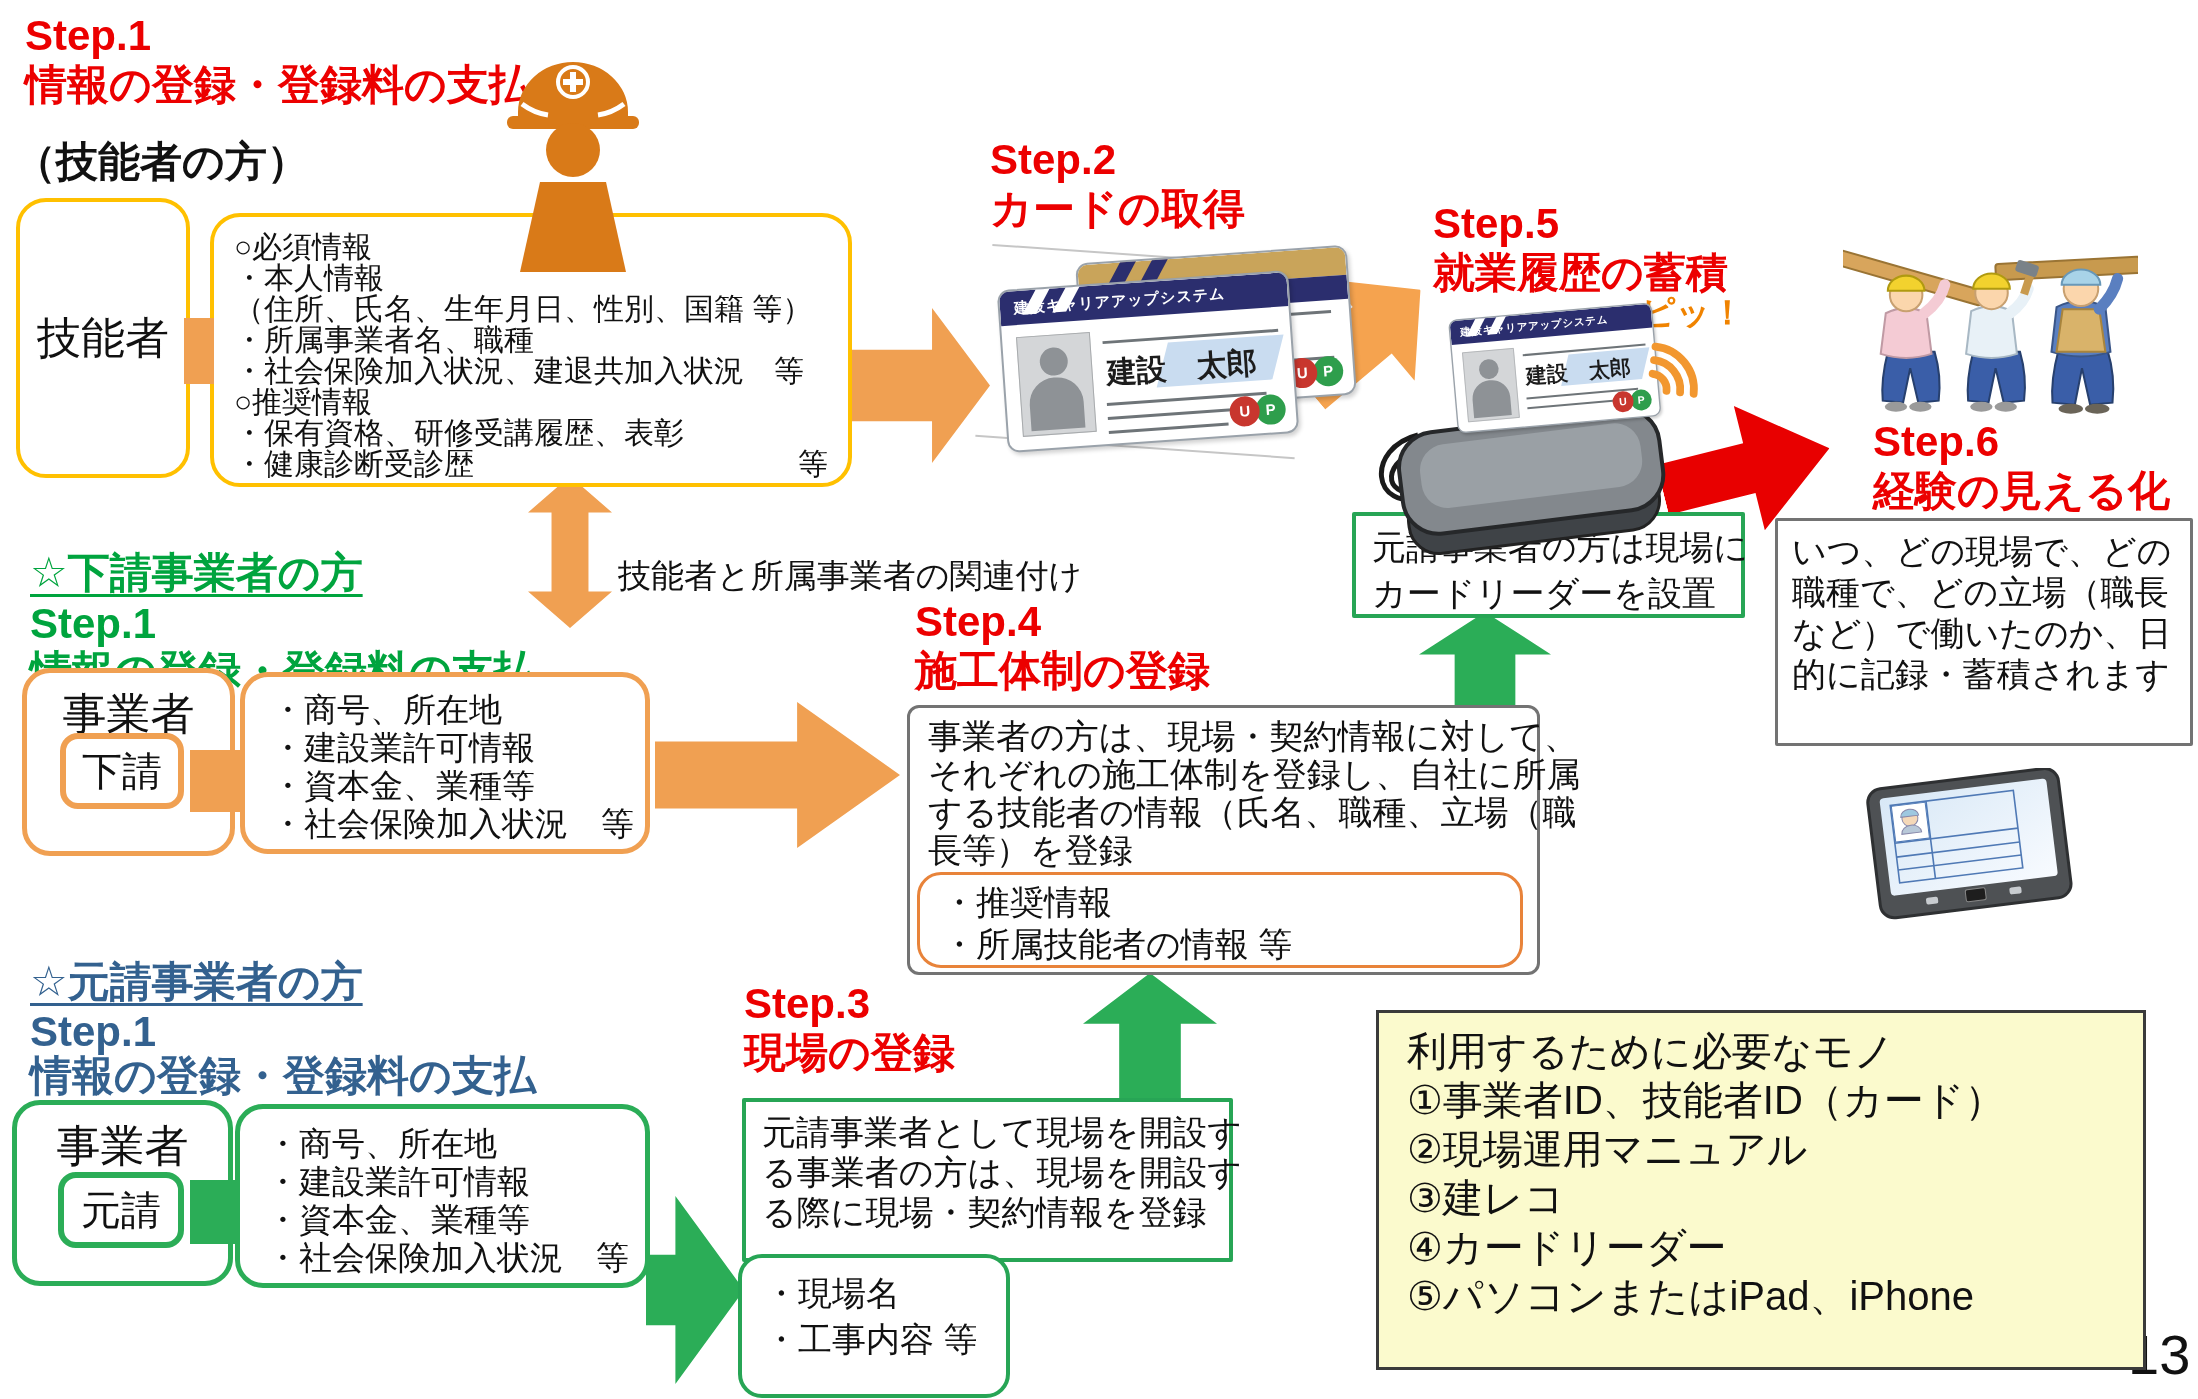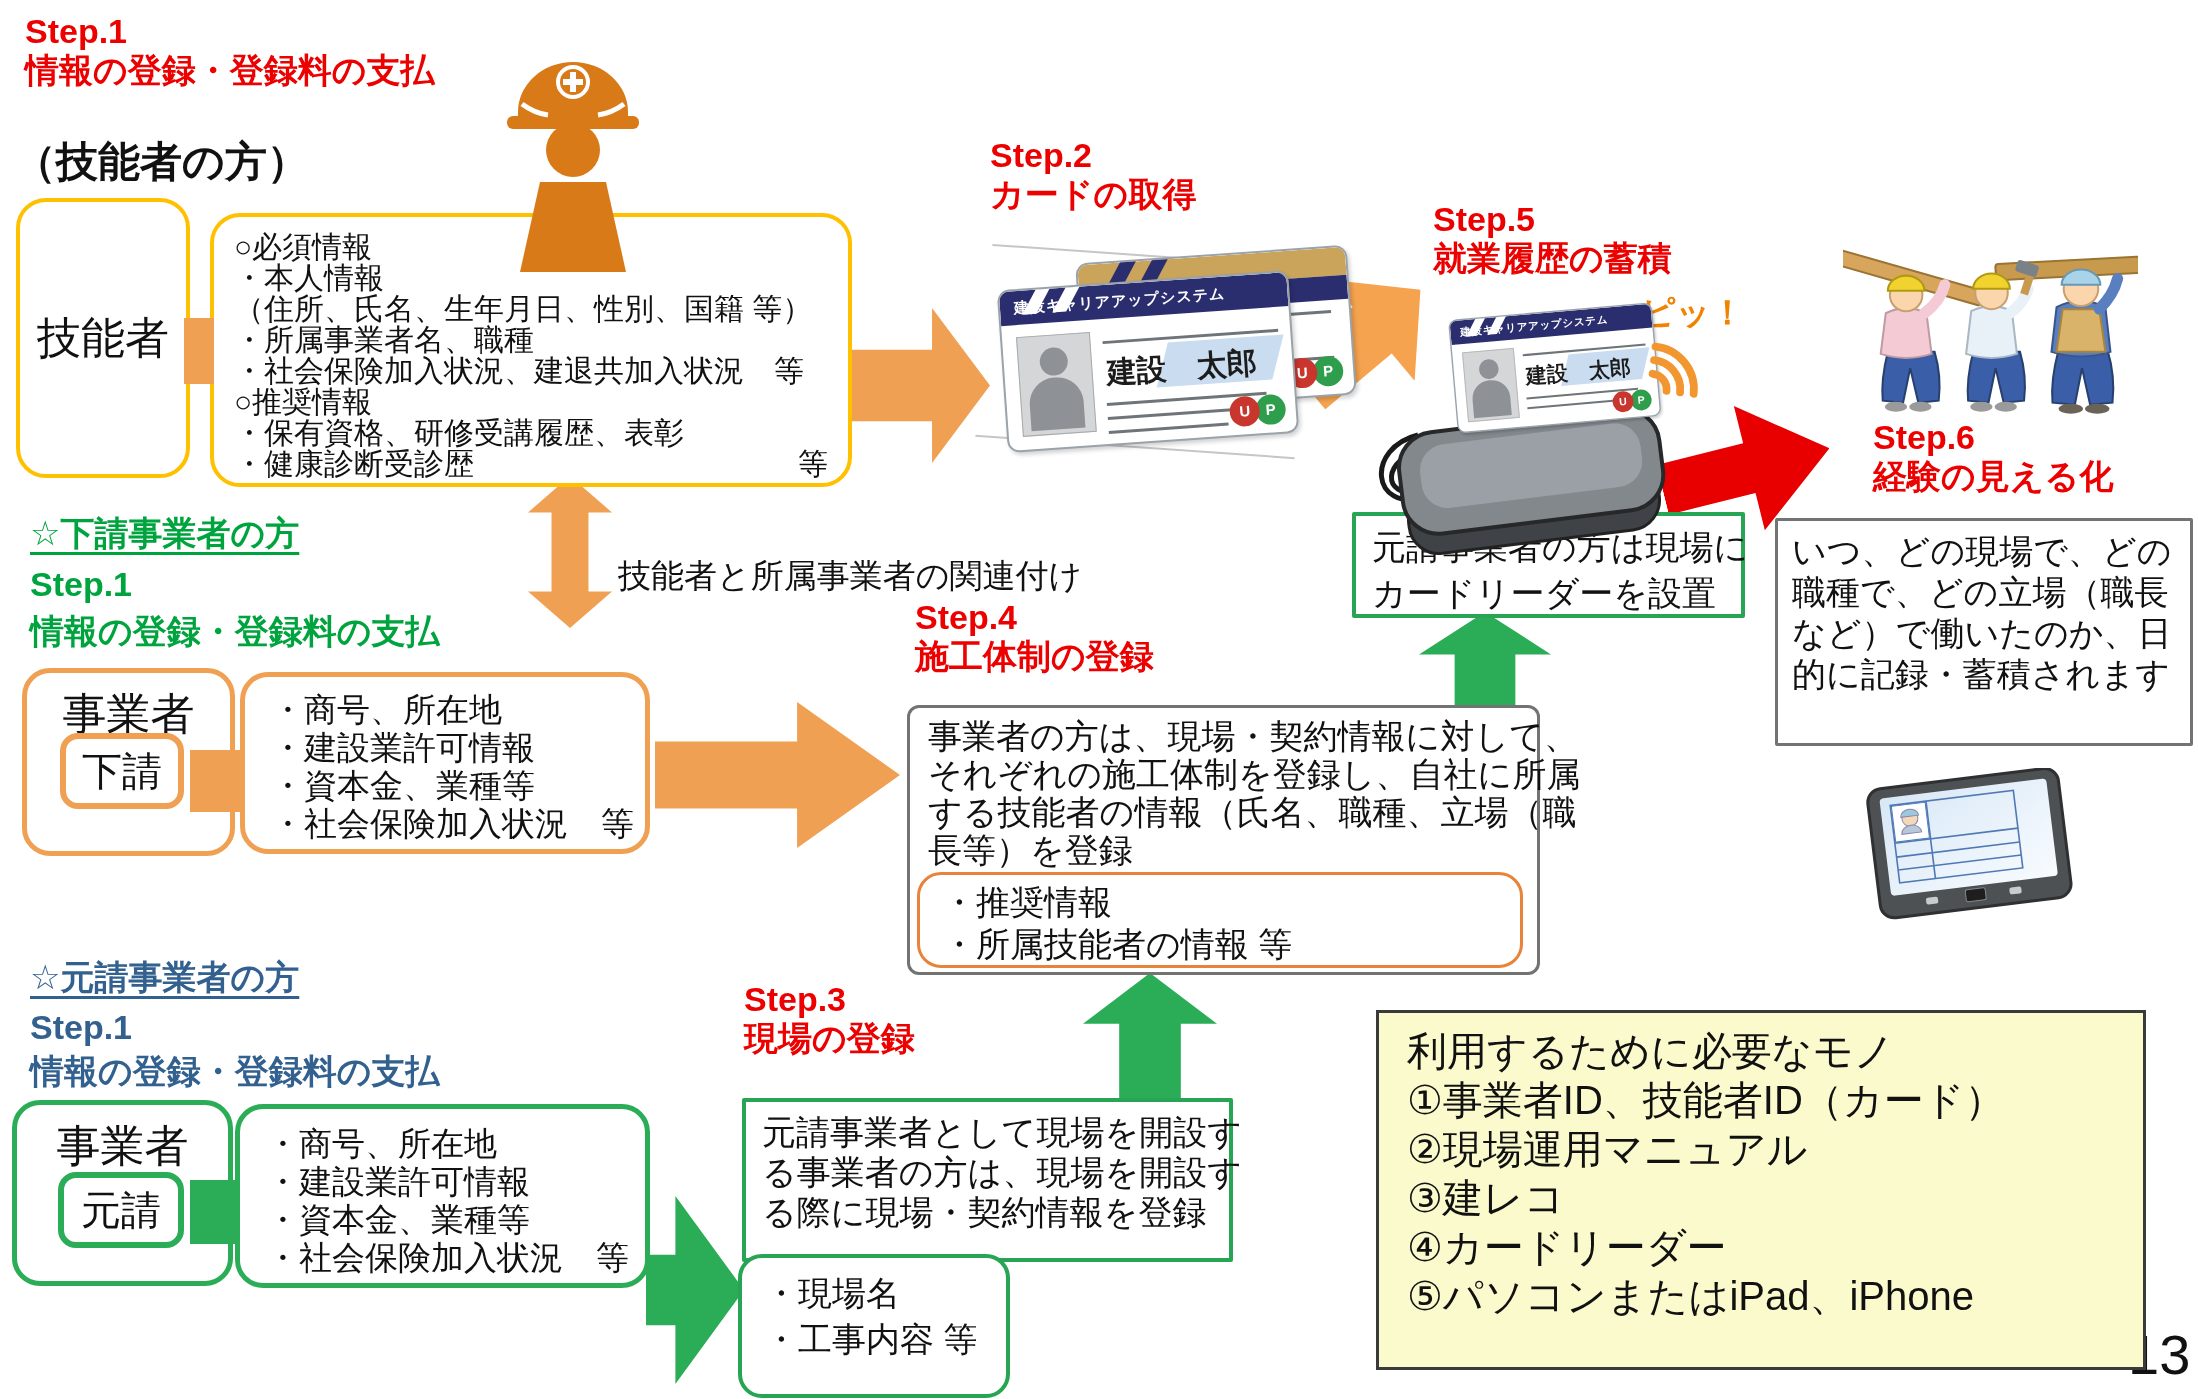--- a/index.html
+++ b/index.html
@@ -1,22 +1,22 @@
 <!DOCTYPE html>
 <html><head>
 <meta charset="utf-8">
 <style>
   html,body{margin:0;padding:0;background:#fff;}
   .slide{position:relative;width:2198px;height:1399px;background:#fff;overflow:hidden;
          font-family:"Liberation Sans","DejaVu Sans",sans-serif;color:#111;}
   .abs{position:absolute;}
   .nw{white-space:nowrap;}
   
-  .ttl{position:absolute;font-weight:bold;font-size:34px;line-height:1.16;white-space:nowrap;}
-  .red{color:#EC0000;} .greent{color:#00A43E;} .bluet{color:#33618F;} .blackt{color:#111;}
+  .ttl{position:absolute;font-weight:bold;font-size:42px;line-height:1.16;white-space:nowrap;}
+  .red{color:#EC0000;} .greent{color:#00A43E;margin-top:35px;} .bluet{color:#33618F;} .blackt{color:#111;}
   .ul{text-decoration:underline;text-decoration-thickness:3px;text-underline-offset:7px;}
   
   .box{position:absolute;background:#fff;box-sizing:border-box;}
   .ybox{border:4px solid #FFC000;border-radius:30px;}
   .obox{border:5px solid #F0A052;border-radius:28px;}
   .obox-sq{border:3px solid #737373;border-radius:12px;}
   .obox-in{border:3px solid #E8833A;border-radius:24px;}
   .gbox{border:5px solid #2BAD57;border-radius:28px;}
   .gbox-sq{border:4px solid #27A555;border-radius:2px;}
   .gbox-in{border:4px solid #27A555;border-radius:24px;}

